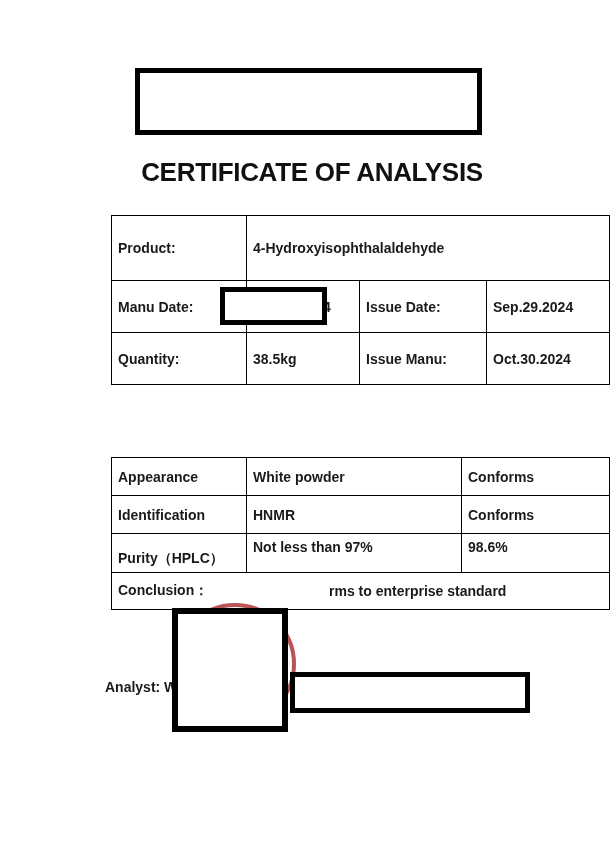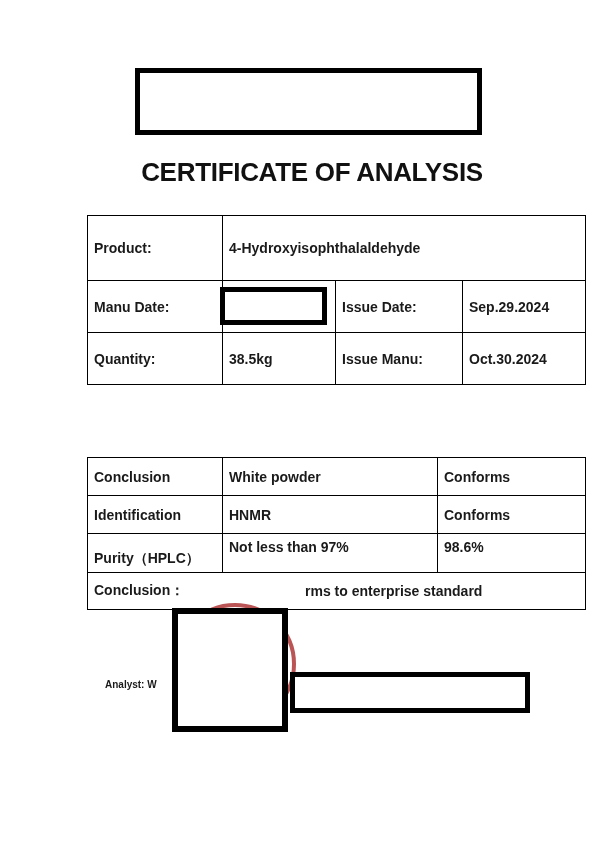--- a/index.html
+++ b/index.html
@@ -18,21 +18,21 @@
   .redact-sign   { left:290px; top:672px; width:240px; height:41px; }
 
   .doc-title {
     position:absolute; left:10px; top:157px; width:604px;
     text-align:center; font-weight:bold; font-size:26px; letter-spacing:-0.3px;
     color:#111; z-index:3;
   }
 
   table.coa {
     position:absolute; border-collapse:collapse; table-layout:fixed;
-    background:transparent; z-index:3;
+    background:transparent; z-index:3;margin-left:24px;
   }
   table.coa td {
     border:1.5px solid #000; font-weight:bold; font-size:14px;
     padding:0 4px 0 6px; vertical-align:middle; text-align:left;
     color:#1a1a1a; overflow:hidden; white-space:nowrap;
   }
   .t1 { left:87px; top:215px; width:498px; }
   .t2 { left:87px; top:457px; width:498px; }
 
   .t2 td.v-top    { vertical-align:top;    padding-top:5px; }
@@ -43,21 +43,21 @@
   .conclusion-frag  { position:absolute; left:217px; top:50%; transform:translateY(-50%); }
 
   
   .stamp-circle {
     position:absolute; left:174px; top:603px; width:122px; height:122px;
     border:4px solid rgba(187,84,84,0.85); border-radius:50%;
     box-sizing:border-box; z-index:2; background:transparent;
   }
 
   .analyst-line {
-    position:absolute; left:105px; top:679px; font-weight:bold; font-size:10px;
+    position:absolute; left:105px; top:679px; font-weight:bold; font-size:14px;
     z-index:3; white-space:nowrap;
   }
 </style>
 </head>
 <body>
 
 <div class="page">
 
   <div class="redact redact-top"></div>
 
@@ -93,21 +93,21 @@
   <div class="stamp-circle" style="border-color: rgb(187, 84, 84);"></div>
 
   <table class="coa t2">
     <colgroup>
       <col style="width:135px">
         <col style="width:215px">
         <col style="width:148px">
     </colgroup>
     <tbody>
     <tr style="height:38px">
-      <td>Conclusion</td>
+      <td>Appearance</td>
       <td>White powder</td>
       <td>Conforms</td>
     </tr>
     <tr style="height:38px">
       <td>Identification</td>
       <td>HNMR</td>
       <td>Conforms</td>
     </tr>
     <tr style="height:39px">
       <td class="v-bottom">Purity（HPLC）</td>

